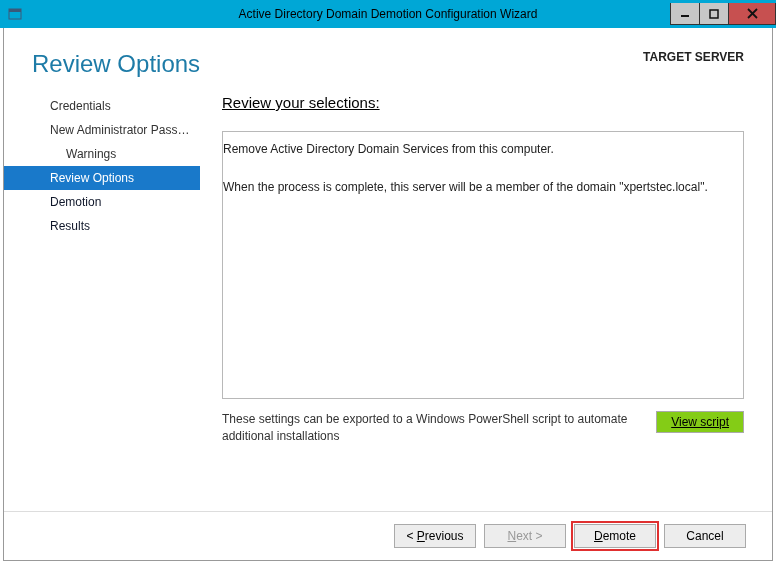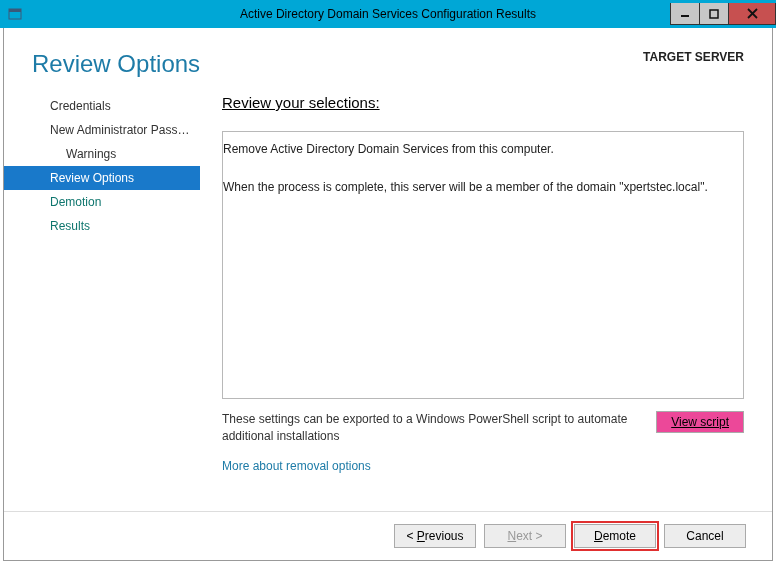--- a/index.html
+++ b/index.html
@@ -103,21 +103,21 @@
     white-space: nowrap;
     overflow: hidden;
     text-overflow: ellipsis;
   }
   .sidebar-item.sub { padding-left: 62px; }
   .sidebar-item.active {
     background: #1979ca;
     color: #fff;
   }
   .sidebar-item.disabled {
-    color: #0f766e;
+    color: #0f172a;
   }
   .main {
     flex: 1;
     padding: 4px 28px 0 22px;
     display: flex;
     flex-direction: column;
   }
   .review-label {
     font-size: 15px;
     margin-bottom: 20px;
@@ -139,21 +139,21 @@
     gap: 12px;
   }
   .export-text {
     flex: 1;
     font-size: 12px;
     color: #333;
     line-height: 1.4;
   }
   .view-script-btn {
     border: 1px solid #aaa;
-    background: #ec4899;
+    background: #84cc16;
     padding: 2px 14px;
     font-size: 12px;
     height: 22px;
     text-decoration: underline;
     cursor: pointer;
   }
   .more-link {
     color: #1d7ba7;
     font-size: 12px;
     margin-top: 14px;
@@ -191,21 +191,21 @@
 
 <div class="window">
 
   <div class="titlebar">
     <div class="titlebar-icon">
       <svg width="14" height="14" viewBox="0 0 14 14">
         <rect x="1" y="2" width="12" height="10" fill="none" stroke="#3a5a7a" stroke-width="1"></rect>
         <rect x="1" y="2" width="12" height="3" fill="#3a5a7a"></rect>
       </svg>
     </div>
-    <div class="titlebar-title">Active Directory Domain Services Configuration Results</div>
+    <div class="titlebar-title">Active Directory Domain Demotion Configuration Wizard</div>
     <div class="win-controls">
       <div class="win-btn">
         <svg width="10" height="10">
             <line x1="1" y1="7" x2="9" y2="7" stroke="#111" stroke-width="2"></line>
           </svg>
       </div>
       <div class="win-btn">
         <svg width="10" height="10">
             <rect x="1" y="1" width="8" height="8" fill="none" stroke="#111" stroke-width="1.5"></rect>
           </svg>
@@ -257,21 +257,20 @@
           <div>Remove Active Directory Domain Services from this computer.</div>
           <br>
           <div>When the process is complete, this server will be a member of the domain "xpertstec.local".</div>
         </div>
         <div class="export-row">
           <div class="export-text">These settings can be exported to a Windows PowerShell script to automate additional installations</div>
           <button class="view-script-btn">
             <span>View script</span>
           </button>
         </div>
-        <a class="more-link">More about removal options</a>
       </div>
 
     </div>
 
     <div class="footer">
       <button class="btn">&lt; <span class="underline-accesskey">P</span>revious</button>
       <button class="btn disabled"><span class="underline-accesskey">N</span>ext &gt;</button>
       <button class="btn highlight"><span class="underline-accesskey">D</span>emote</button>
       <button class="btn"><span>Cancel</span></button>
     </div>

